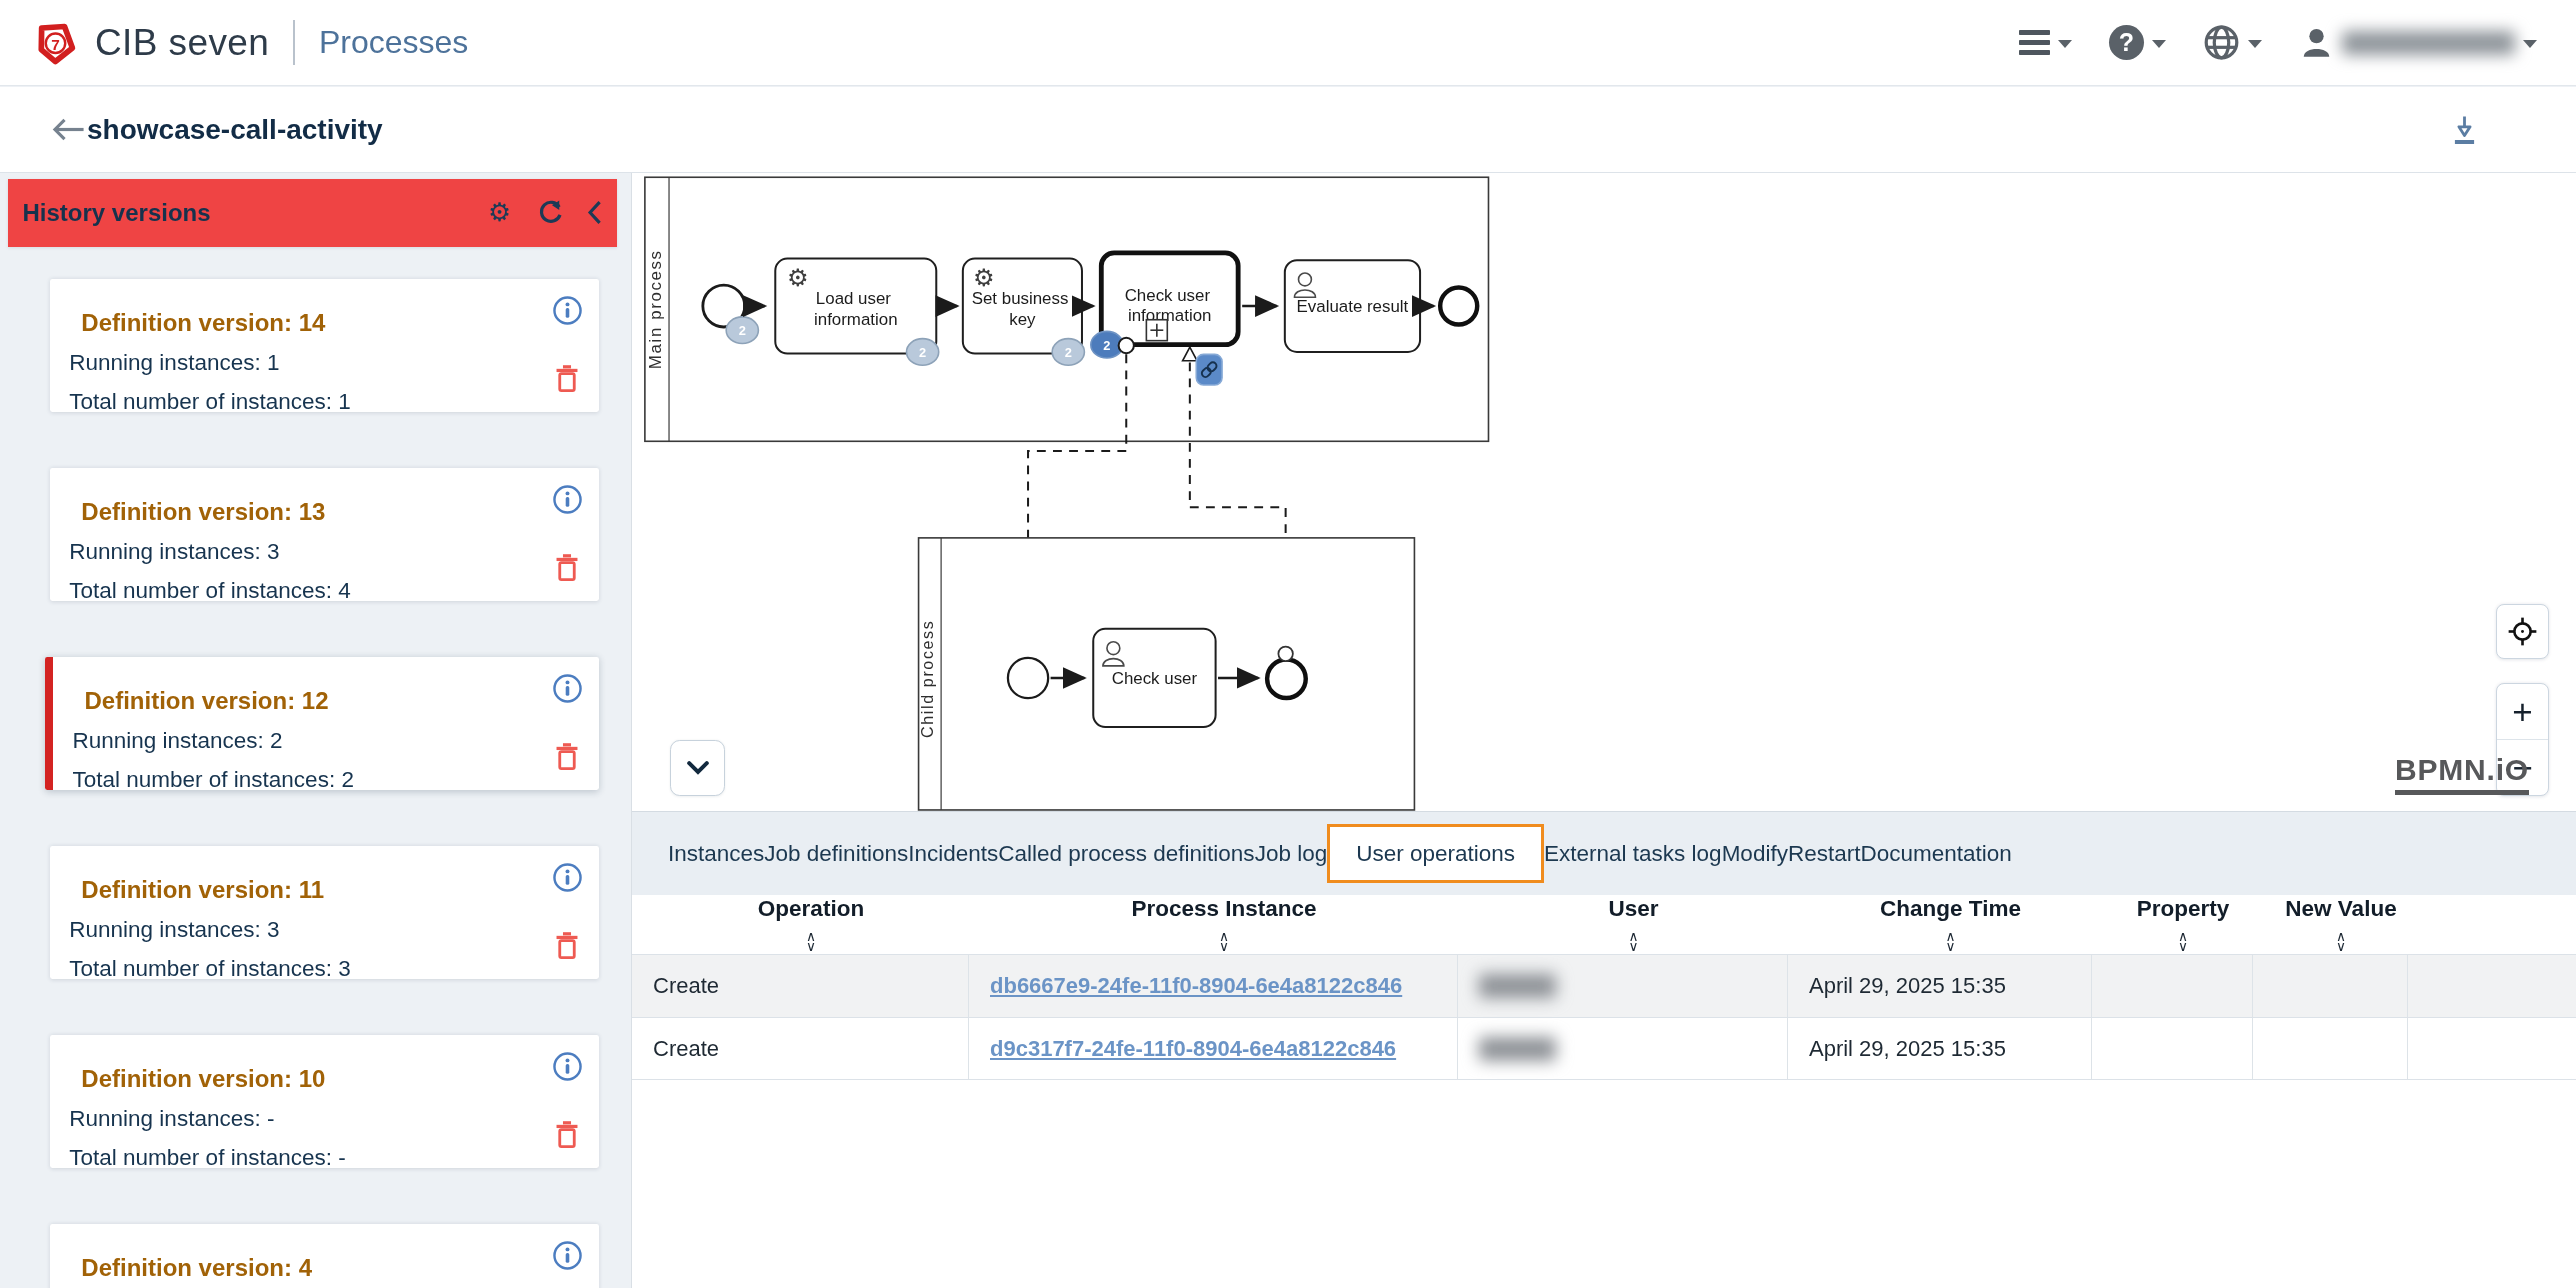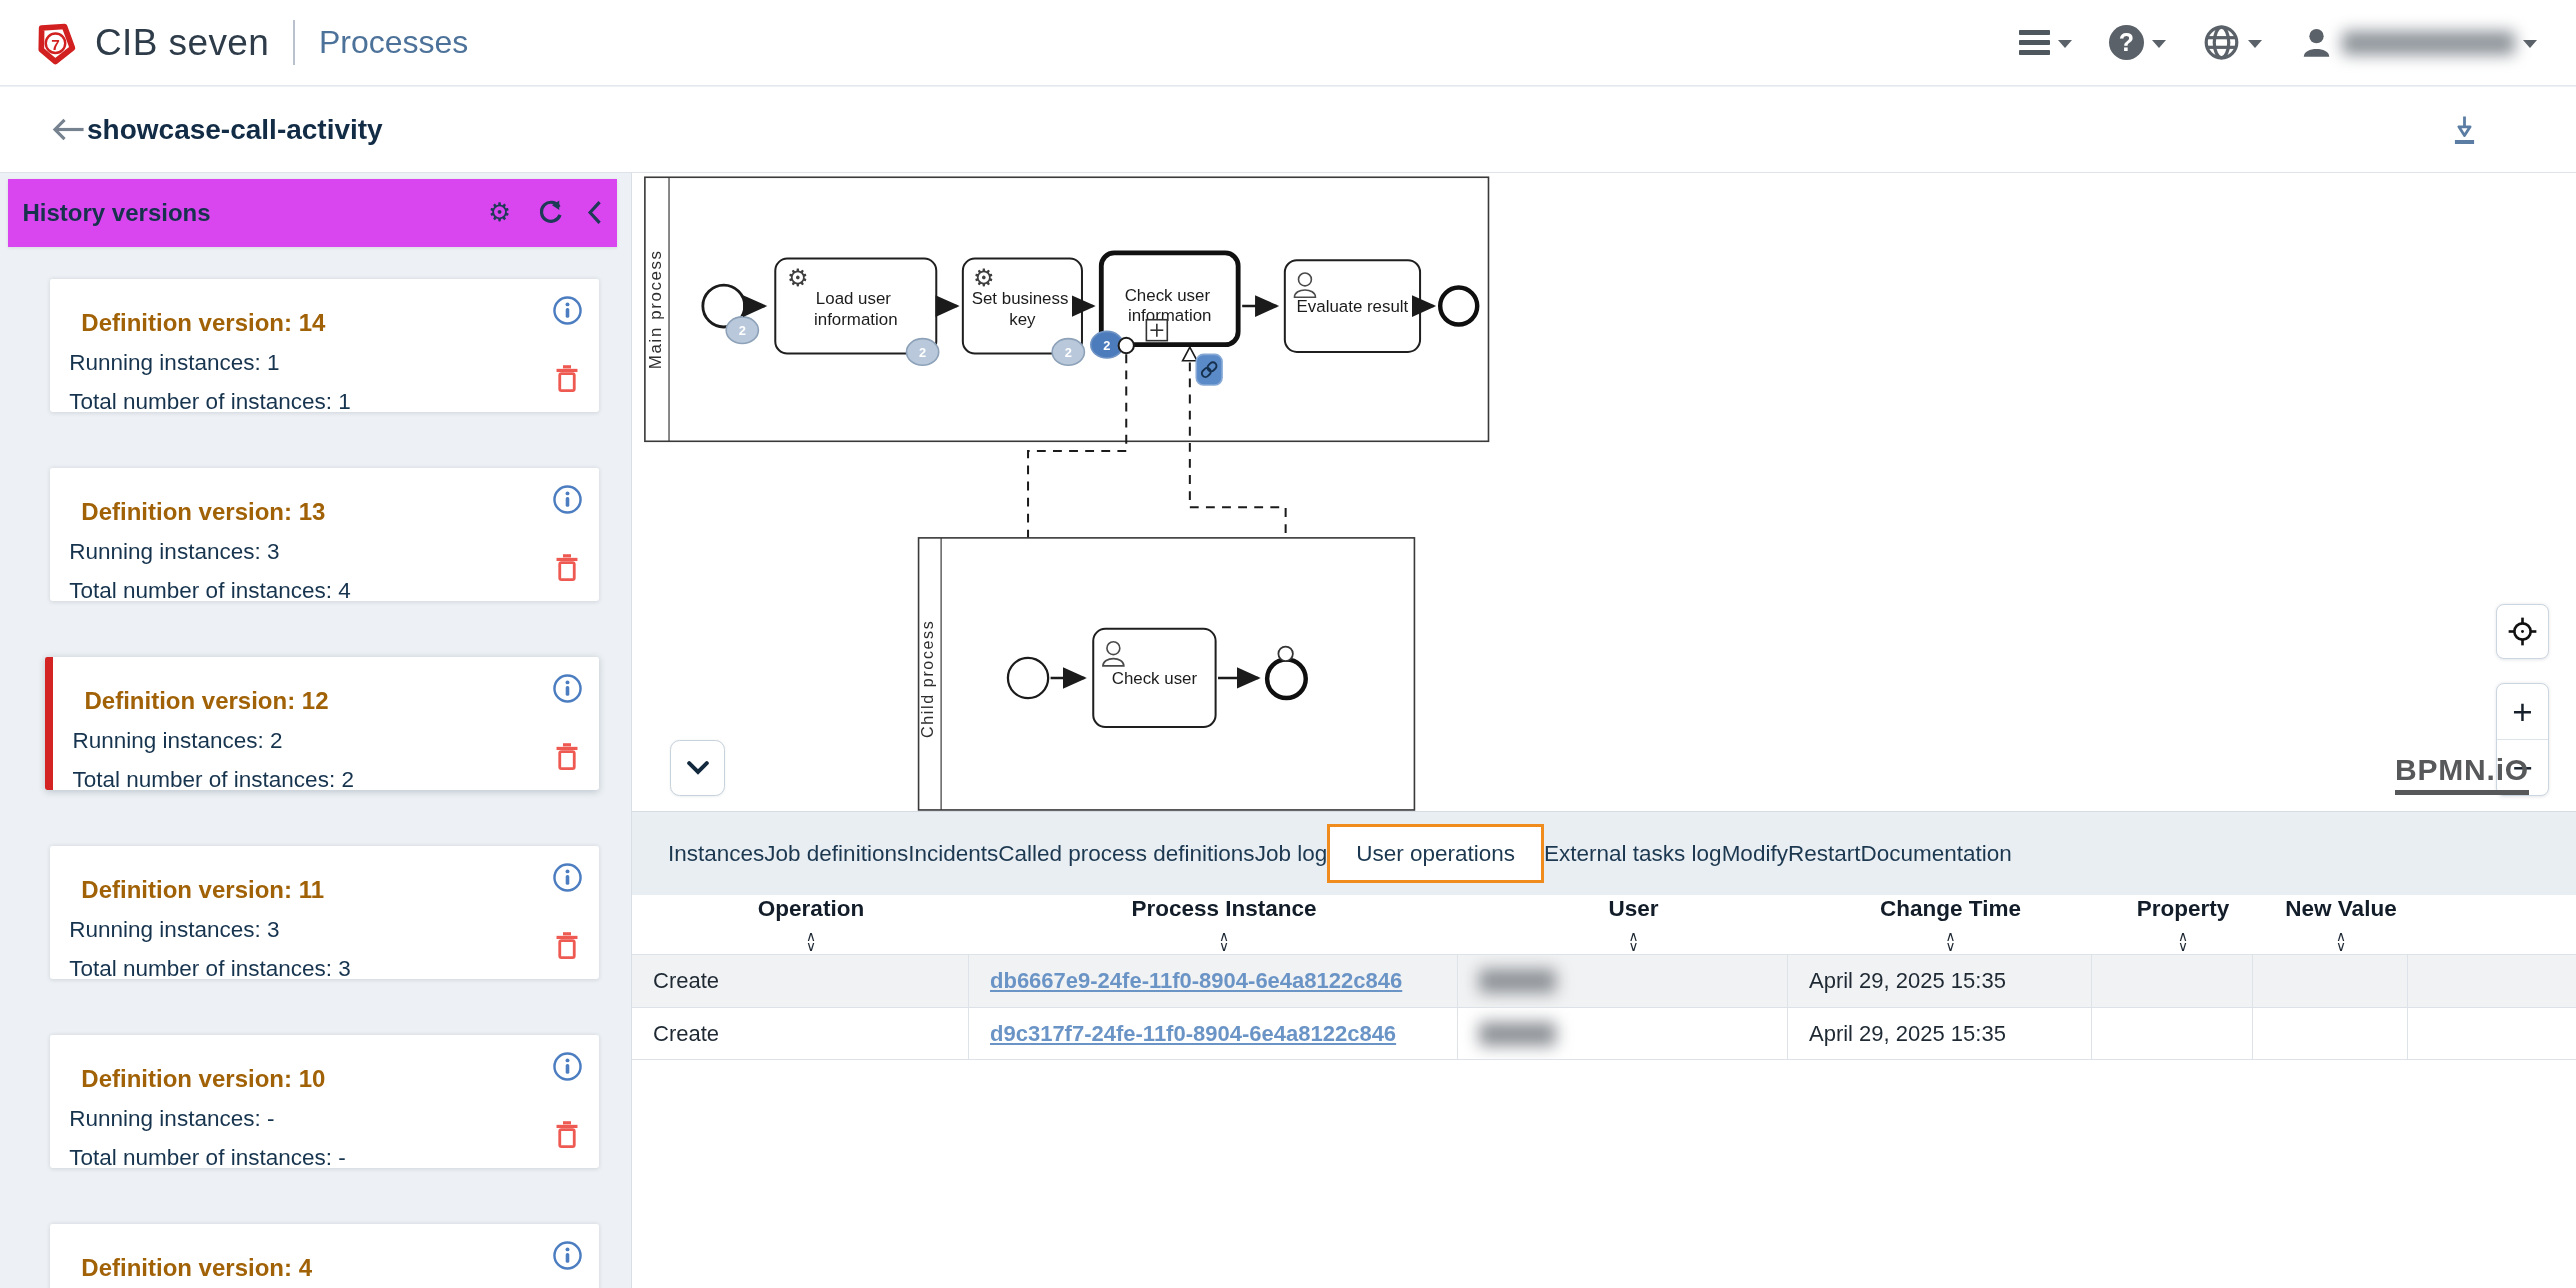--- a/index.html
+++ b/index.html
@@ -28,21 +28,21 @@
   
   .crumbrow { position:absolute; left:0; top:87px; width:2576px; height:86px; background:#fff;
               border-bottom:0.8px solid #dde3e9; display:flex; align-items:center; z-index:4; }
   .back-btn { margin-left:50px; cursor:pointer; }
   .page-title { font-size:28px; font-weight:700; color:#122c46; }
   .download-btn { margin-left:auto; margin-right:97px; cursor:pointer; }
 
   
   .sidebar { position:absolute; left:0; top:173px; width:632px; height:1115px; background:#edf1f5;
              border-right:0.8px solid #d9dfe5; }
-  .sidebar-header { position:absolute; left:8px; top:5.6px; width:609px; height:68px; background:#d946ef;
+  .sidebar-header { position:absolute; left:8px; top:5.6px; width:609px; height:68px; background:#ef4444;
                     box-shadow:0 0.8px 3.2px rgba(25,45,65,.10); display:flex; align-items:center; }
   .sidebar-title { margin-left:14.5px; font-size:24px; font-weight:700; color:#16324d; }
   .sidebar-tools { margin-left:auto; margin-right:13px; display:flex; align-items:center; gap:22.5px; }
   .cards { position:absolute; left:50px; top:106px; display:flex; flex-direction:column; gap:56px; }
   .vcard { position:relative; width:549px; height:133px; background:#fff; border-radius:2.4px;
            box-shadow:0 0.8px 4px rgba(25,45,70,.14); padding:17.7px 19.3px; }
   .vcard.selected { border-left:8px solid #d32322; margin-left:-4.8px; width:554px;
                     box-shadow:0 1.6px 7.2px rgba(25,45,70,.22); }
   .vcard h3 { margin:12px; font-size:24px; font-weight:700; color:#a16207; }
   .vcard .line { font-size:22.5px; color:#17344f; margin-top:13px; }
@@ -76,21 +76,21 @@
 
   
   .optable { position:absolute; left:0; top:722px; width:1944px; background:#fff; }
   .thead, .trow { display:grid; grid-template-columns:337px 489px 330px 304px 161px 155px 1fr; }
   .thead { height:59px; align-items:center; font-size:22.5px; font-weight:700; color:#121d29; }
   .thead .cell { display:flex; align-items:center; gap:9.7px; padding-left:21px; cursor:pointer;flex-direction:column; }
   .sort { display:inline-flex; flex-direction:column; align-items:center; }
   .sort i { font-style:normal; font-size:13.7px; line-height:10.5px; color:#1c2733; font-weight:400; }
   .sort i.up::before { content:"\2227"; }
   .sort i.dn::before { content:"\2228"; }
-  .trow { height:53px; align-items:center; font-size:22px; color:#1e2933; border-top:0.8px solid #dce2e8; }
+  .trow { height:63px; align-items:center; font-size:22px; color:#1e2933; border-top:0.8px solid #dce2e8; }
   .trow:last-child { border-bottom:0.8px solid #dce2e8; }
   .trow.odd { background:#f1f2f3; }
   .trow .cell { padding-left:21px; height:100%; display:flex; align-items:center;
                 border-right:0.8px solid #dde3e8; overflow:hidden; }
   .trow .cell.fill { border-right:none; }
   .id-link { color:#6b94c6; text-decoration:underline; cursor:pointer;font-weight:bold; }
   .blur-user { width:77px; height:24px; background:#8d9196; border-radius:3.2px; filter:blur(8px); }
 
   svg { display:block; }
   .bpmn-label { font-family:"Liberation Sans", sans-serif; }

